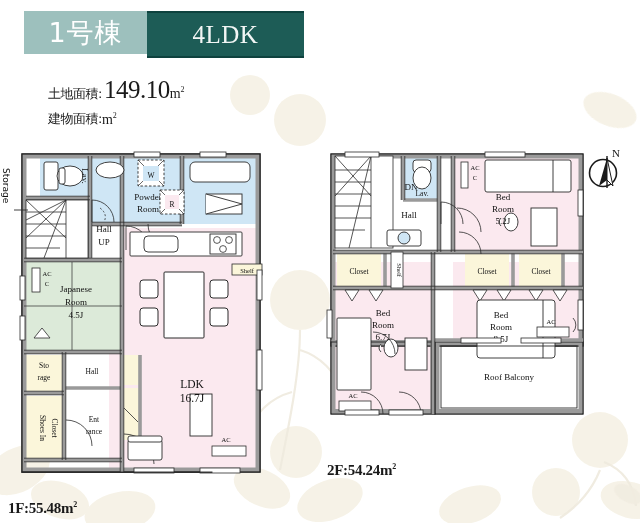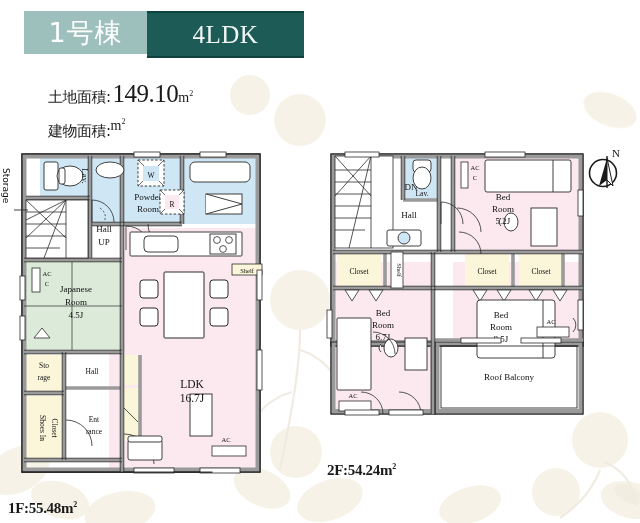--- a/index.html
+++ b/index.html
@@ -20,21 +20,21 @@
     color:#ffffff;font-size:27px;letter-spacing:1px;
     font-family:"DejaVu Sans",sans-serif;
   }
   #layout-type-chip{
     width:157px;height:43px;background:#1d5c56;
     border-top:2px solid #0e423e;border-bottom:2px solid #0e423e;
     display:flex;align-items:center;justify-content:center;
     color:#f2f6f5;font-size:25px;letter-spacing:.5px;
   }
   .area-line{position:absolute;z-index:3;display:flex;align-items:baseline;white-space:nowrap;}
-  .area-label{font-size:15px;font-family:"DejaVu Sans",sans-serif;letter-spacing:-.5px;margin-top:12px;}
+  .area-label{font-size:13px;font-family:"DejaVu Sans",sans-serif;letter-spacing:-.5px;}
   .area-value{font-size:25px;margin-left:2px;letter-spacing:-.5px;}
   .area-unit{font-size:14px;}
   .area-unit sup{font-size:8px;}
   #land-area-line{left:48px;top:76px;}
   #building-area-line{left:48px;top:110px;align-items:center;}
 
   
   .plan{position:absolute;z-index:2;}
   #floor1-plan{left:14px;top:150px;width:260px;height:345px;}
   #floor2-plan{left:325px;top:150px;width:265px;height:305px;}

